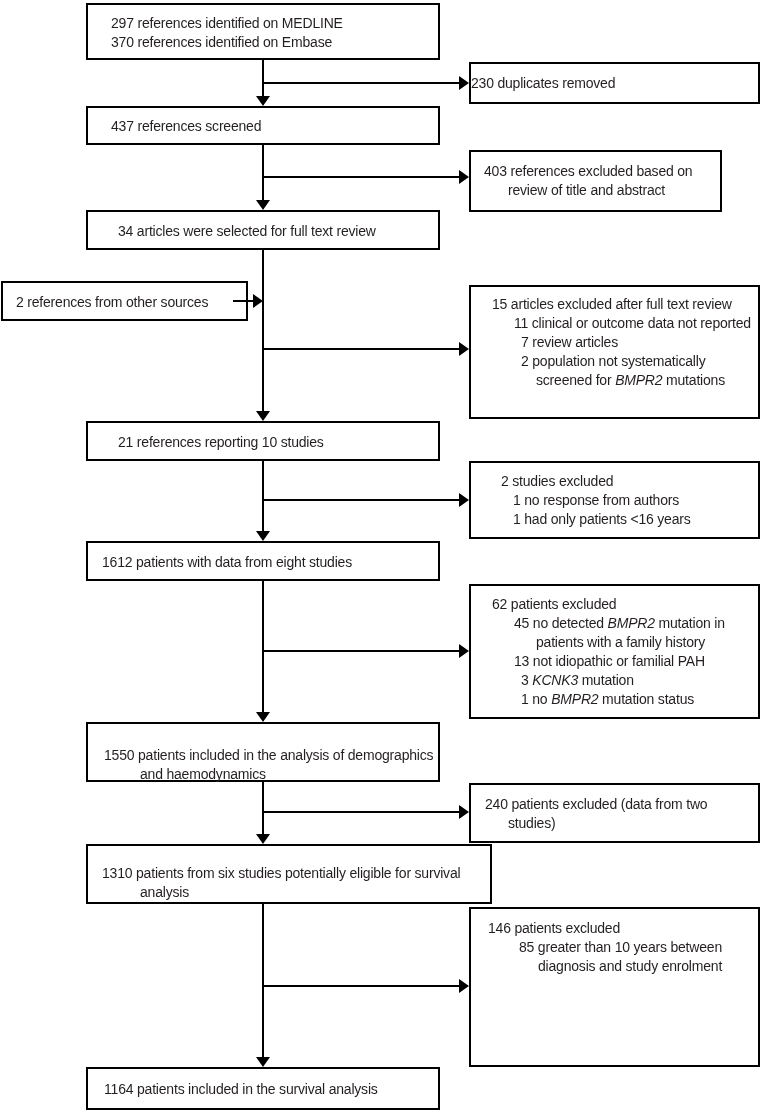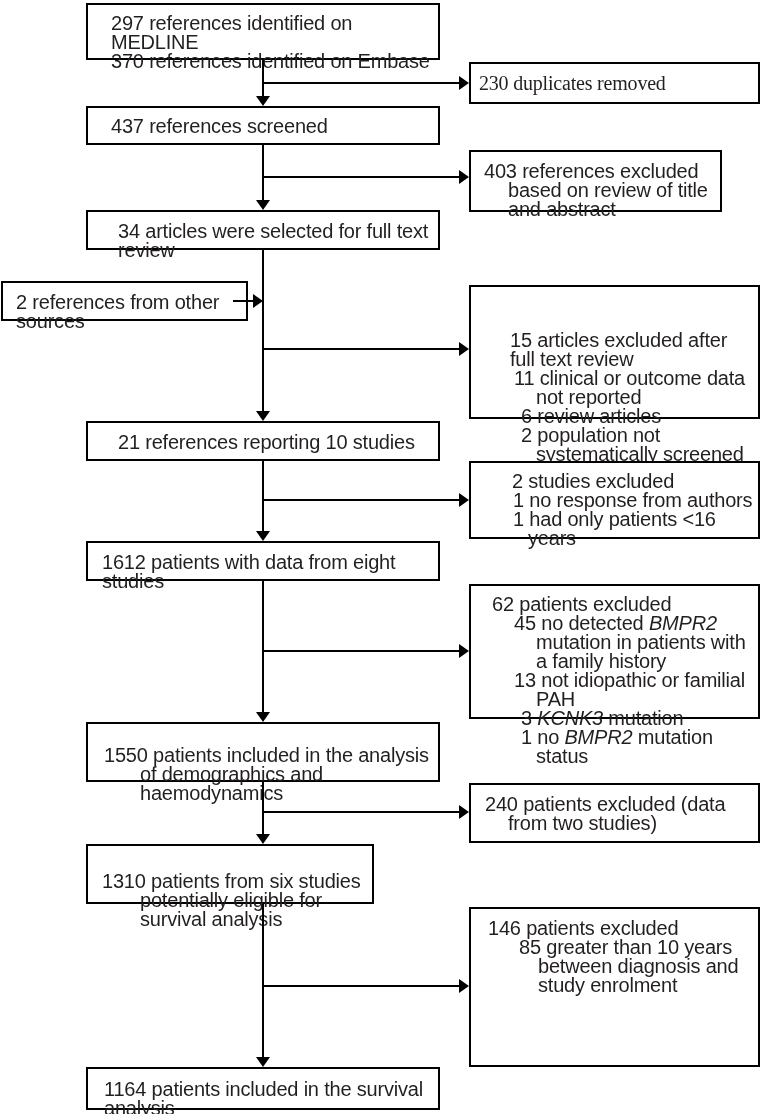--- a/index.html
+++ b/index.html
@@ -1,21 +1,21 @@
 <!DOCTYPE html>
 <html><head>
 <meta charset="utf-8">
 <style>
   html,body{margin:0;padding:0;background:#ffffff;}
   .canvas{
     position:relative;
     width:762px;height:1114px;
     background:#ffffff;
     font-family:"Liberation Sans", sans-serif;
-    font-size:20px;
+    font-size:14px;
     letter-spacing:-0.2px;
     color:#231f20;
     overflow:hidden;
   }
   .box{
     position:absolute;
     box-sizing:border-box;
     border:2px solid #000000;
     background:#ffffff;
   }
@@ -36,21 +36,21 @@
     border-left:10px solid #000000;
   }
   
   #b1{left:86px;top:3px;width:354px;height:57px;padding-top:9px;}
   #b2{left:86px;top:106px;width:354px;height:39px;padding-top:9px;}
   #b3{left:86px;top:210px;width:354px;height:40px;padding-top:10px;}
   #src{left:1px;top:281px;width:247px;height:40px;padding-top:10px;}
   #b4{left:86px;top:421px;width:354px;height:40px;padding-top:10px;}
   #b5{left:86px;top:541px;width:354px;height:40px;padding-top:10px;}
   #b6{left:86px;top:722px;width:354px;height:60px;padding-top:22px;}
-  #b7{left:86px;top:844px;width:288px;height:60px;padding-top:26px;}
+  #b7{left:86px;top:844px;width:406px;height:60px;padding-top:18px;}
   #b8{left:86px;top:1067px;width:354px;height:43px;padding-top:11px;}
   
   #r1{left:469px;top:62px;width:291px;height:42px;padding-top:10px;}
   #r2{left:469px;top:150px;width:253px;height:62px;padding-top:10px;}
   #r3{left:469px;top:285px;width:291px;height:134px;padding-top:8px;}
   #r4{left:469px;top:461px;width:291px;height:78px;padding-top:9px;}
   #r5{left:469px;top:584px;width:291px;height:135px;padding-top:9px;}
   #r6{left:469px;top:783px;width:291px;height:60px;padding-top:10px;}
   #r7{left:469px;top:907px;width:291px;height:160px;padding-top:10px;}
   
@@ -115,33 +115,33 @@
       <div class="line" style="padding-left: 52px; text-indent: -36px;"><span>1550 patients included in the analysis of demographics and haemodynamics</span></div>
     </div>
   <div class="box" id="b7">
       <div class="line" style="padding-left: 52px; text-indent: -38px;"><span>1310 patients from six studies potentially eligible for survival analysis</span></div>
     </div>
   <div class="box" id="b8">
       <div class="line" style="padding-left: 16px; text-indent: 0px;"><span>1164 patients included in the survival analysis</span></div>
     </div>
 
   <div class="box" id="r1">
-      <div class="line" style="padding-left: 8px; text-indent: 0px; font-family: Liberation Serif, serif;"><span>230 duplicates removed</span></div>
+      <div class="line" style="padding-left: 0; text-indent: 0px;"><span>230 duplicates removed</span></div>
     </div>
   <div class="box" id="r2">
       <div class="line" style="padding-left: 37px; text-indent: -24px;"><span>403 references excluded based on review of title and abstract</span></div>
     </div>
   <div class="box" id="r3">
-      <div class="line" style="padding-left: 39px; text-indent: 0px; margin-top: 36px;"><span>15 articles excluded after full text review</span></div>
+      <div class="line" style="padding-left: 21px; text-indent: 0px;"><span>15 articles excluded after full text review</span></div>
       <div class="line" style="padding-left: 65px; text-indent: -22px;"><span>11 clinical or outcome data not reported</span></div>
-      <div class="line" style="padding-left: 65px; text-indent: -15px;"><span>6 review articles</span></div>
+      <div class="line" style="padding-left: 65px; text-indent: -15px;"><span>7 review articles</span></div>
       <div class="line" style="padding-left: 65px; text-indent: -15px;"><span>2 population not systematically screened for </span><i>BMPR2</i><span> mutations</span></div>
     </div>
   <div class="box" id="r4">
-      <div class="line" style="padding-left: 41px; text-indent: 0px;"><span>2 studies excluded</span></div>
+      <div class="line" style="padding-left: 30px; text-indent: 0px;"><span>2 studies excluded</span></div>
       <div class="line" style="padding-left: 57px; text-indent: -15px;"><span>1 no response from authors</span></div>
       <div class="line" style="padding-left: 57px; text-indent: -15px;"><span>1 had only patients &lt;16 years</span></div>
     </div>
   <div class="box" id="r5">
       <div class="line" style="padding-left: 21px; text-indent: 0px;"><span>62 patients excluded</span></div>
       <div class="line" style="padding-left: 65px; text-indent: -22px;"><span>45 no detected </span><i>BMPR2</i><span> mutation in patients with a family history</span></div>
       <div class="line" style="padding-left: 65px; text-indent: -22px;"><span>13 not idiopathic or familial PAH</span></div>
       <div class="line" style="padding-left: 65px; text-indent: -15px;"><span>3 </span><i>KCNK3</i><span> mutation</span></div>
       <div class="line" style="padding-left: 65px; text-indent: -15px;"><span>1 no </span><i>BMPR2</i><span> mutation status</span></div>
     </div>

